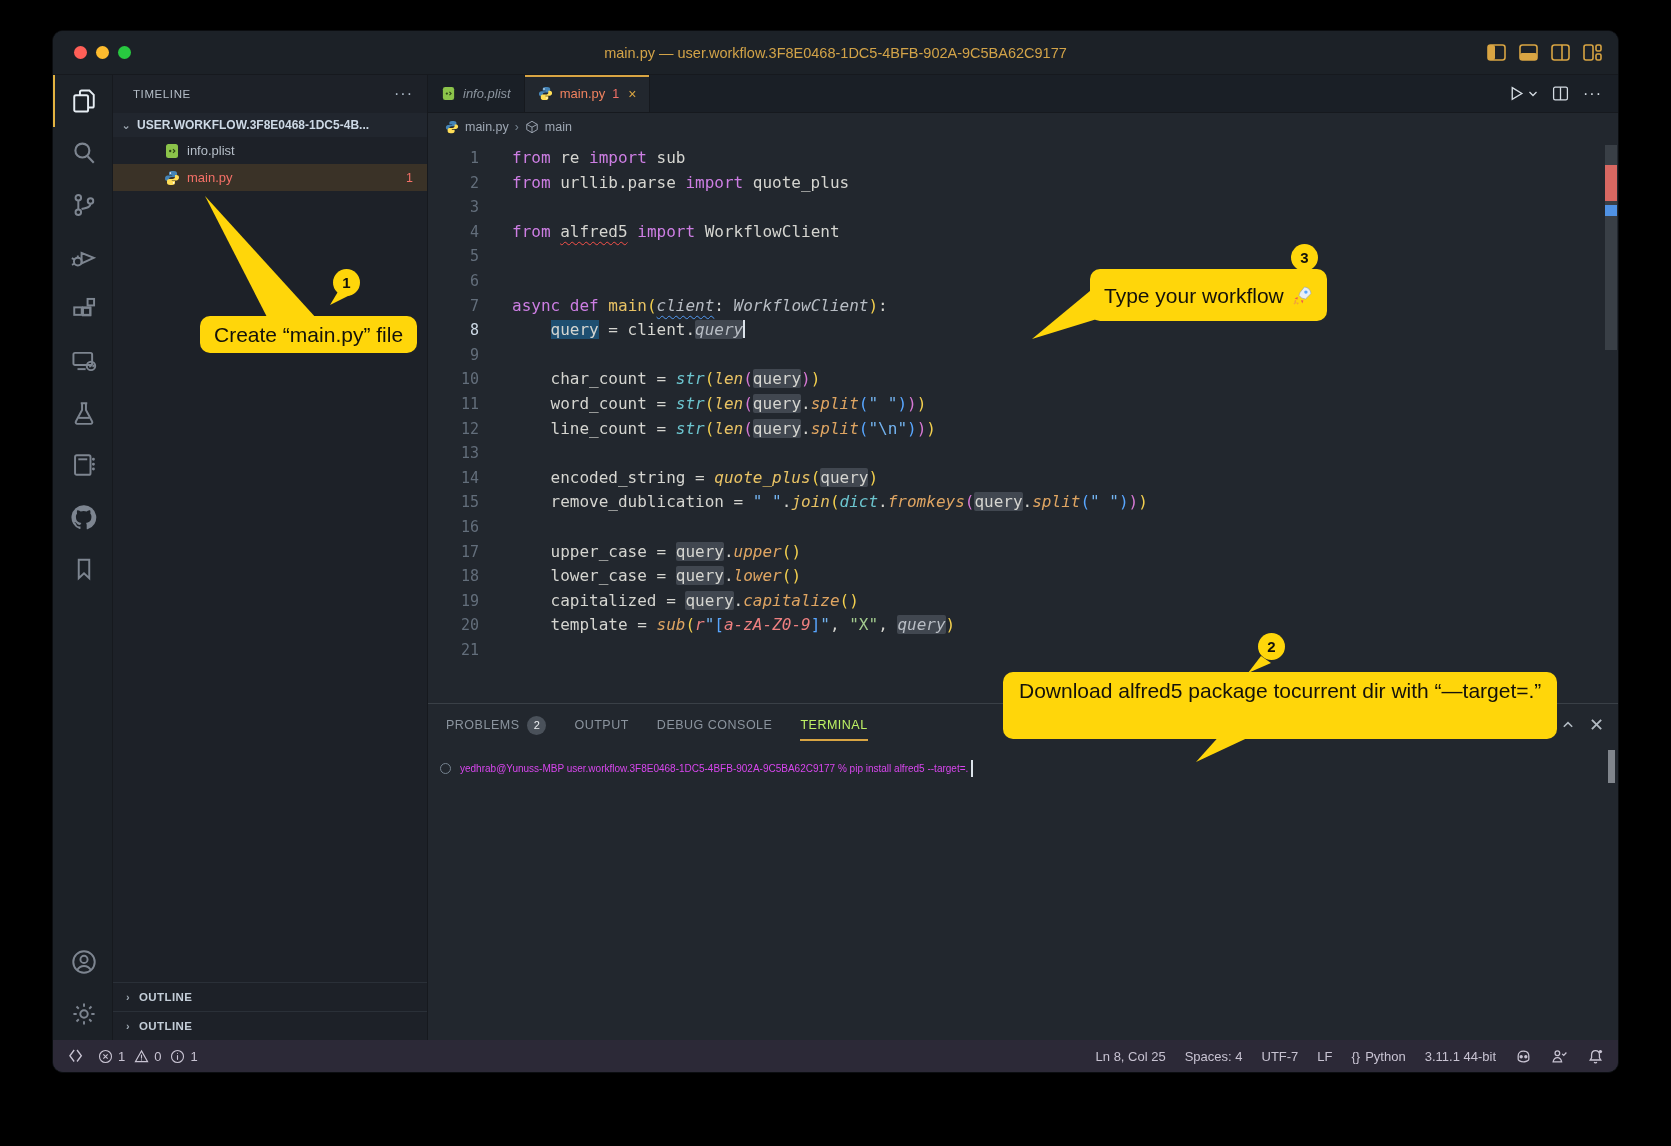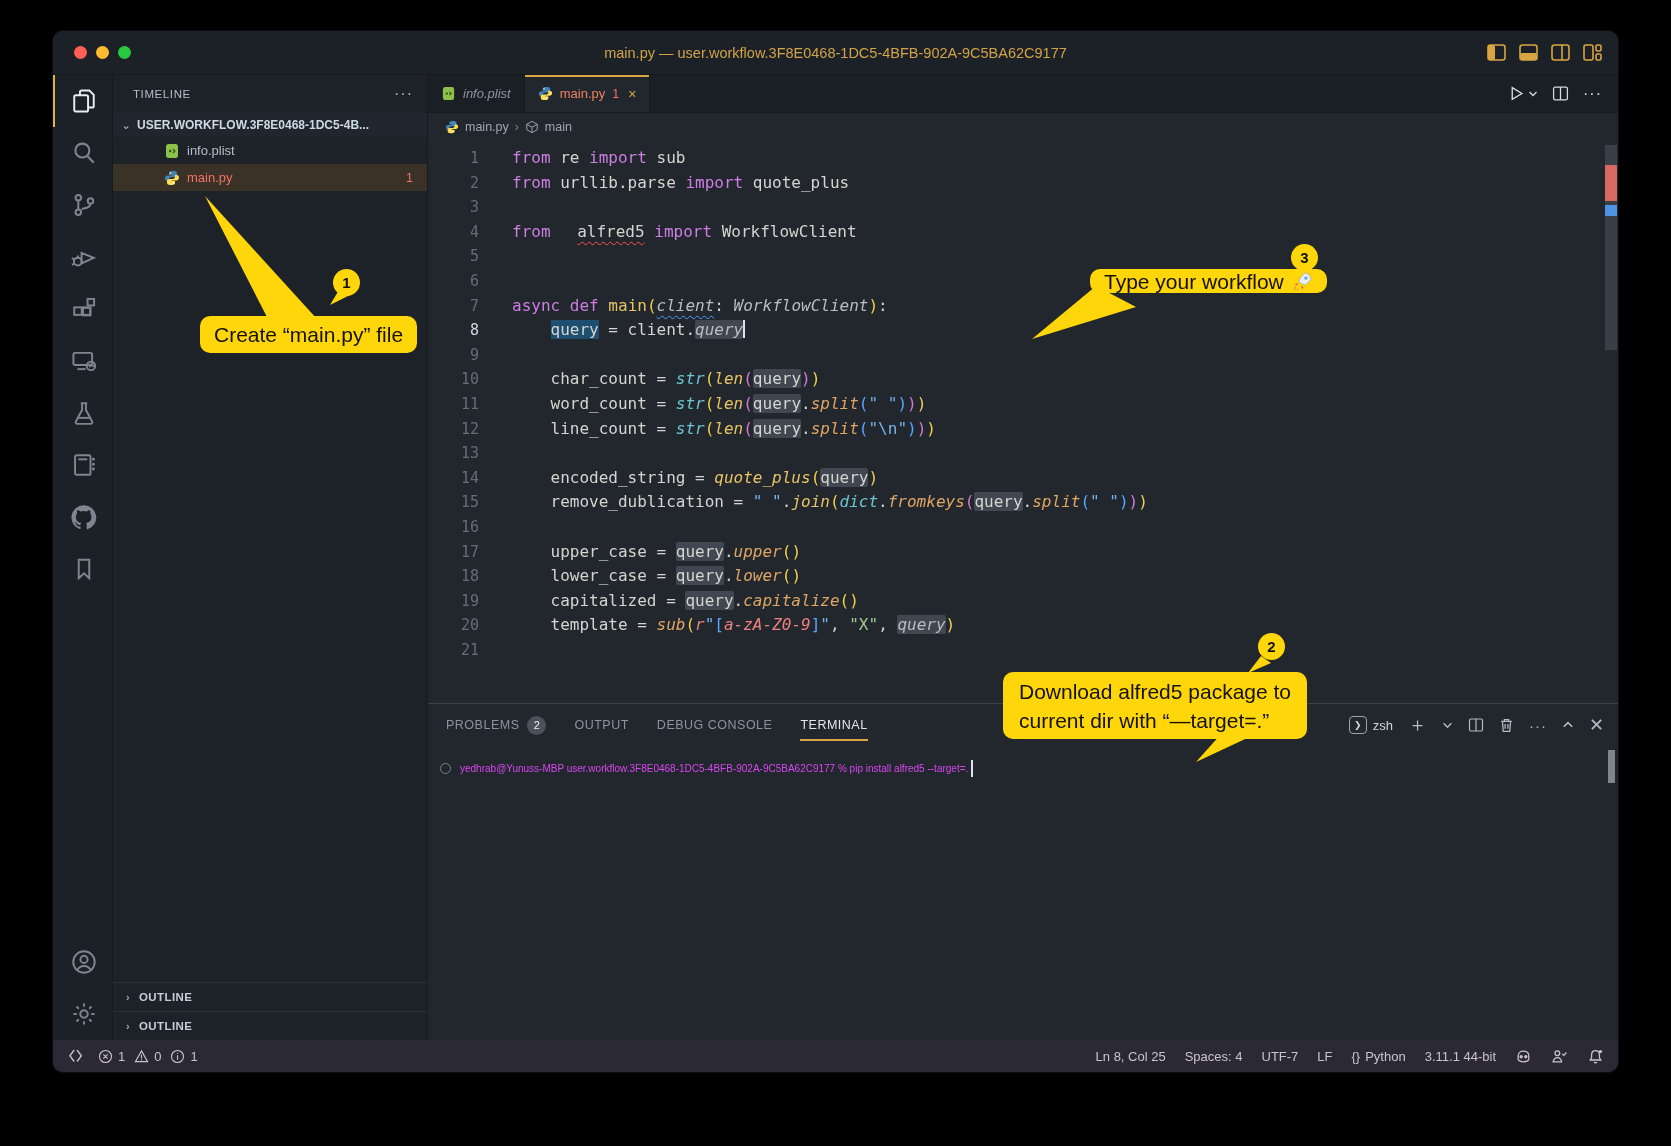--- a/index.html
+++ b/index.html
@@ -74,35 +74,35 @@
   .tk-st { color:#74b4f1; }
   .tk-sg { color:#a3cc8f; }
   .tk-rr { color:#ef8080; font-style:italic; }
   .tk-p1 { color:#f2cf4e; }
   .tk-p2 { color:#d678d4; }
   .tk-p3 { color:#58a6ff; }
   .tk-it { color:#b8bdc4; font-style:italic; }
   .tk-hl { background:#414750; border-radius:2px; }
   .tk-sel { background:#1e4f71; }
   .tk-sqr { text-decoration:underline; text-decoration-style:wavy; text-decoration-color:#f85149;
-            text-decoration-thickness:1px; text-underline-offset:4px;margin-left:17px; }
+            text-decoration-thickness:1px; text-underline-offset:4px; }
   .tk-sqb { text-decoration:underline; text-decoration-style:wavy; text-decoration-color:#539bf5;
             text-decoration-thickness:1px; text-underline-offset:4px; }
   .cursor { display:inline-block; width:2px; height:18px; background:#dce3ea; vertical-align:-3px; }
   .ed-scroll { position:absolute; right:0; top:0; width:14px; height:100%; }
   .ed-thumb { position:absolute; right:1px; top:4px; width:12px; height:205px; background:rgba(140,149,159,.22); }
   .mark-red { position:absolute; right:1px; top:24px; width:12px; height:36px; background:rgba(244,112,103,.85); }
   .mark-blue { position:absolute; right:1px; top:64px; width:12px; height:11px; background:rgba(83,155,245,.9); }
   
   .panel { flex:1 1 auto; background:#22272e; border-top:1px solid #3a4047; position:relative;
            display:flex; flex-direction:column; }
   .panel-head { height:42px; display:flex; align-items:center; padding:0 14px 0 18px; }
   .ptab { font-size:12.5px; letter-spacing:.5px; color:#8b949e; margin-right:28px; height:42px;
           display:flex; align-items:center; gap:8px; position:relative; }
-  .ptab.active { color:#e5e5e5; }
+  .ptab.active { color:#bef264; }
   .ptab.active::after { content:""; position:absolute; left:0; right:0; bottom:5px; height:2px; background:#d9a543; }
   .pbadge { background:#4a515a; color:#eceff2; border-radius:50%; width:19px; height:19px; font-size:11px;
             display:flex; align-items:center; justify-content:center; }
   .panel-actions { margin-left:auto; display:flex; align-items:center; gap:15px; color:#b2bac2; font-size:14px; }
   .zsh-chip { display:flex; align-items:center; gap:6px; font-size:13px; color:#cdd4da; }
   .term-icon-box { width:18px; height:18px; border:1.4px solid #9aa3ac; border-radius:4px; display:flex;
                    align-items:center; justify-content:center; font-size:9px; color:#cdd4da; }
   .glyph-btn { font-size:15px; color:#b2bac2; }
   .terminal { flex:1; position:relative; font-family:Liberation Sans, sans-serif;
               font-size:10px; color:#d946ef; }
@@ -475,33 +475,33 @@
     <polygon points="1248,673 1261,656 1271,663" fill="#ffd60a"></polygon>
   </svg>
 
   <div class="callout" style="left:200px; top:316px; height:37px;">
     <span>Create “main.py” file</span>
   </div>
   <div class="badge" style="left:333px; top:269px;">
     <span>1</span>
   </div>
 
-  <div class="callout" style="left:1090px; top:269px; height:24px; gap:8px;">
+  <div class="callout" style="left:1090px; top:269px; height:52px; gap:8px;">
     <span>Type your workflow</span>
     <svg width="21" height="21" viewBox="0 0 16 16">
         <path d="M9.5 1.5c2.8.3 4.7 2.2 5 5l-4.2 4.2-3-.8-2-2 .8-2.2z" fill="#e8eef4" stroke="#9aa5b0" stroke-width=".5"></path>
         <circle cx="10.6" cy="5.4" r="1.3" fill="#58a6ff"></circle>
         <path d="M4.3 9.2 2 10.2l2.2.9M6.8 11.7l1 2.3.9-2.2" fill="#ef5552"></path>
         <path d="M3.2 12.8 1.5 14.5M4.8 13.5l-1 1M3 11.7l-1 1" stroke="#f2a33c" stroke-width="1.1"></path>
       </svg>
   </div>
   <div class="badge" style="left:1291px; top:244px;">
     <span>3</span>
   </div>
 
-  <div class="callout" style="left:1003px; top:672px; height:67px; flex-direction:column; align-items:flex-start; justify-content:center; padding:4px 16px;">
+  <div class="callout" style="left:1003px; top:672px; height:67px; flex-direction:row; align-items:flex-start; justify-content:center; padding:4px 16px;">
     <span>Download alfred5 package to</span>
     <span>current dir with “—target=.”</span>
   </div>
   <div class="badge" style="left:1258px; top:633px;">
     <span>2</span>
   </div>
 </div>
 
 </body></html>

